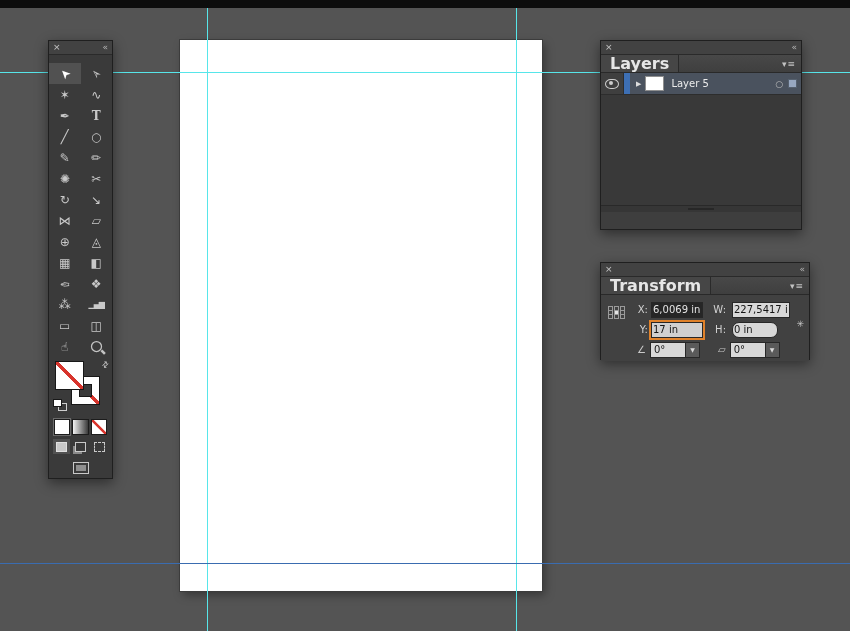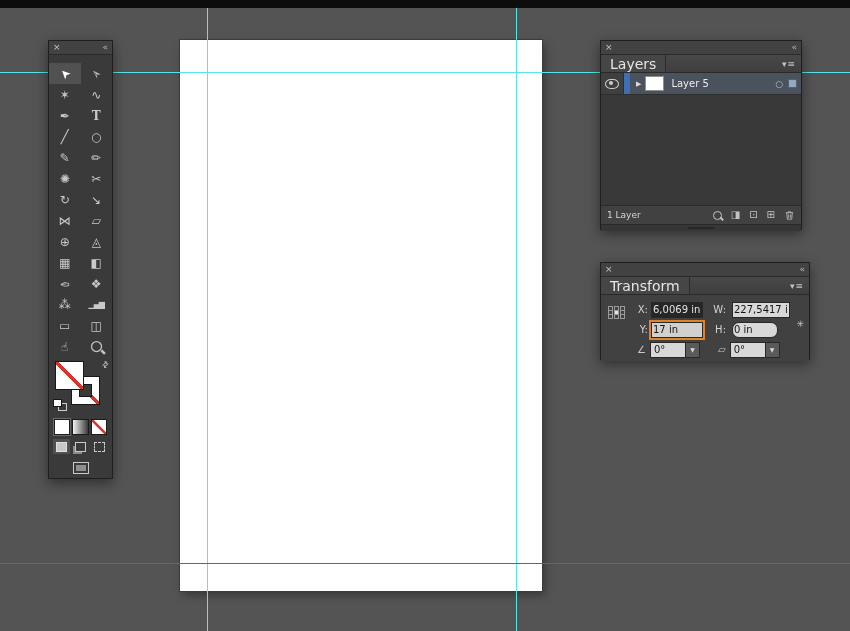--- a/index.html
+++ b/index.html
@@ -19,21 +19,21 @@
   
   .panel{position:absolute;background:var(--panel,#3e3e3e);border:1px solid #1f1f1f;z-index:10;
          box-shadow:0 4px 12px rgba(0,0,0,.45);}
   .p-head{height:13px;background:var(--panel_head,#424242);border-bottom:1px solid #2a2a2a;
           display:flex;justify-content:space-between;align-items:center;padding:0 4px;}
   .p-close{font-size:9px;color:#c9c9c9;line-height:1;cursor:pointer;}
   .p-collapse{font-size:9px;color:#b5b5b5;line-height:1;cursor:pointer;}
   .tab-bar{height:17px;background:linear-gradient(var(--tab_bar,#484848),#3f3f3f);border-bottom:1px solid #292929;
            display:flex;align-items:center;}
   .tab{height:100%;display:flex;align-items:center;padding:0 9px;background:#464646;border-right:1px solid #2a2a2a;
-       color:#e6e6e6;font-size:14px;}
+       color:#e6e6e6;font-size:16px;font-weight:bold;}
   .panel-menu{margin-left:auto;padding-right:5px;color:#c2c2c2;font-size:9px;letter-spacing:1px;cursor:pointer;}
 
   
   #toolbar{left:48px;top:40px;width:63px;height:437px;background:#3a3a3a;}
   .tool-grid{display:grid;grid-template-columns:1fr 1fr;grid-auto-rows:21px;padding-top:8px;}
   .tool{display:flex;align-items:center;justify-content:center;color:#c9c9c9;font-size:12px;cursor:pointer;}
   .tool.sel{background:#515151;color:#fff;}
   .g{display:inline-block;line-height:1;}
   .rNW{transform:rotate(-135deg);}
   .r180{transform:rotate(180deg);}
@@ -286,42 +286,20 @@
         <span class="expand">▶</span>
         <div class="thumb"></div>
         <span class="layer-name">Layer 5</span>
         <div class="row-right">
           <span class="target">○</span>
           <span class="sel-chip"></span>
         </div>
       </div>
       <div class="layers-empty"></div>
     </div>
-    <div class="status-bar">
-      <span class="status-text">1 Layer</span>
-      <div class="status-icons">
-        <span class="sb-ic">
-            <span class="mag"></span>
-          </span>
-        <span class="sb-ic">
-            <span>◨</span>
-          </span>
-        <span class="sb-ic">
-            <span>⊡</span>
-          </span>
-        <span class="sb-ic">
-            <span>⊞</span>
-          </span>
-        <span class="sb-ic">
-          <svg width="11" height="11" viewBox="0 0 12 12">
-              <path d="M2 3h8M4.5 3V2h3v1M3 3l.6 7h4.8L9 3M5 5v3.5M7 5v3.5" stroke="#c4c4c4" stroke-width="0.9" fill="none"></path>
-            </svg>
-        </span>
-      </div>
-    </div>
     <div class="panel-foot">
         <span class="grip"></span>
       </div>
   </div>
 
   <div class="panel" id="transform">
     <div class="p-head">
       <span class="p-close">×</span>
       <span class="p-collapse">«</span>
     </div>

